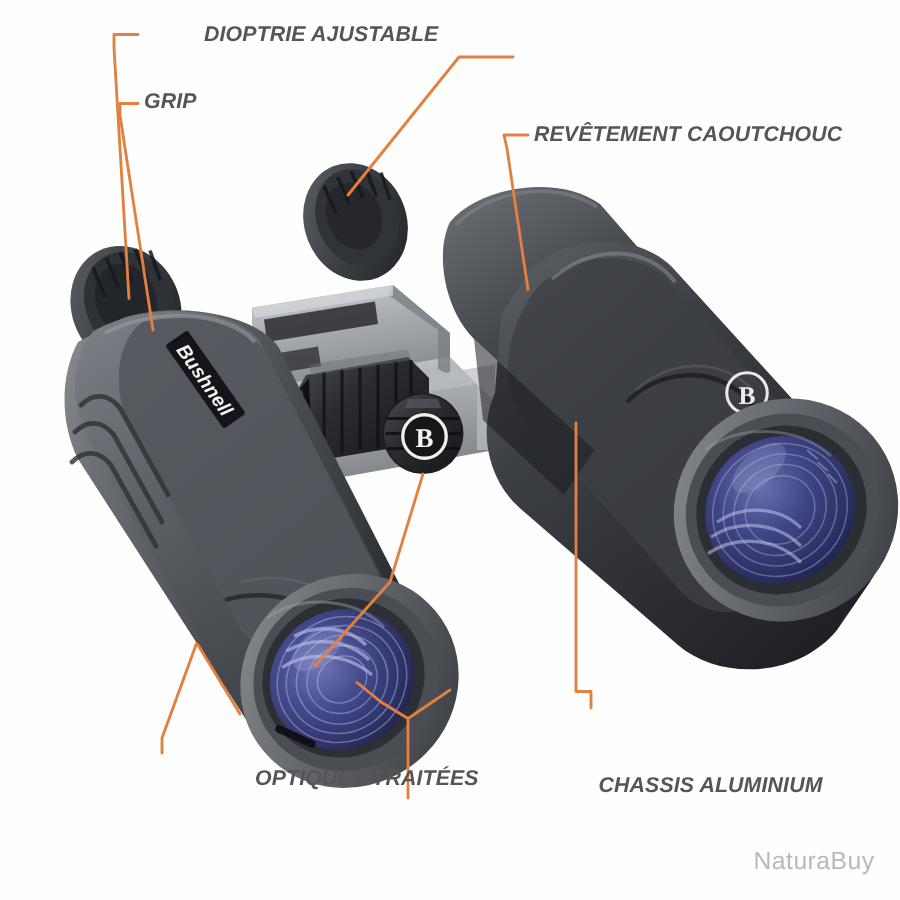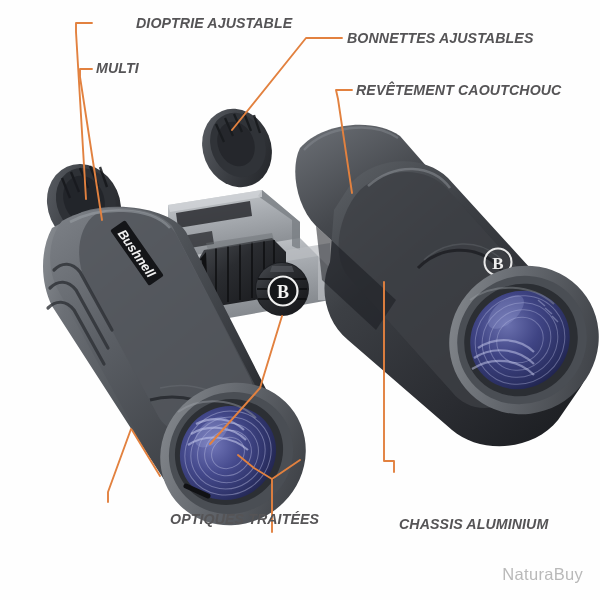--- a/index.html
+++ b/index.html
@@ -303,22 +303,21 @@
       <path d="M394 472 L394 461 L384 461 L384 282"></path>
       <path d="M108 502 L108 492 L131 429"></path>
       <path d="M272 532 L272 479 L254 468 L238 455"></path>
       <path d="M272 479 L300 460"></path>
       <path d="M282 316 L260 388 L210 444"></path>
       <path d="M160 476 L132 430"></path>
     </g>
   </svg>
 
   <div class="callout cl-dioptrie">DIOPTRIE AJUSTABLE</div>
-  <div class="callout cl-grip">MULTI</div>
-  <div class="callout cl-bonnettes">BONNETTES AJUSTABLES</div>
+  <div class="callout cl-grip">GRIP</div>
   <div class="callout cl-revet">REVÊTEMENT CAOUTCHOUC</div>
   <div class="callout cl-chassis">CHASSIS ALUMINIUM</div>
 
 
   <div class="callout cl-optiques two">
     <div>OPTIQUES TRAITÉES</div>
   </div>
 
   <div id="wm">NaturaBuy</div>
 

